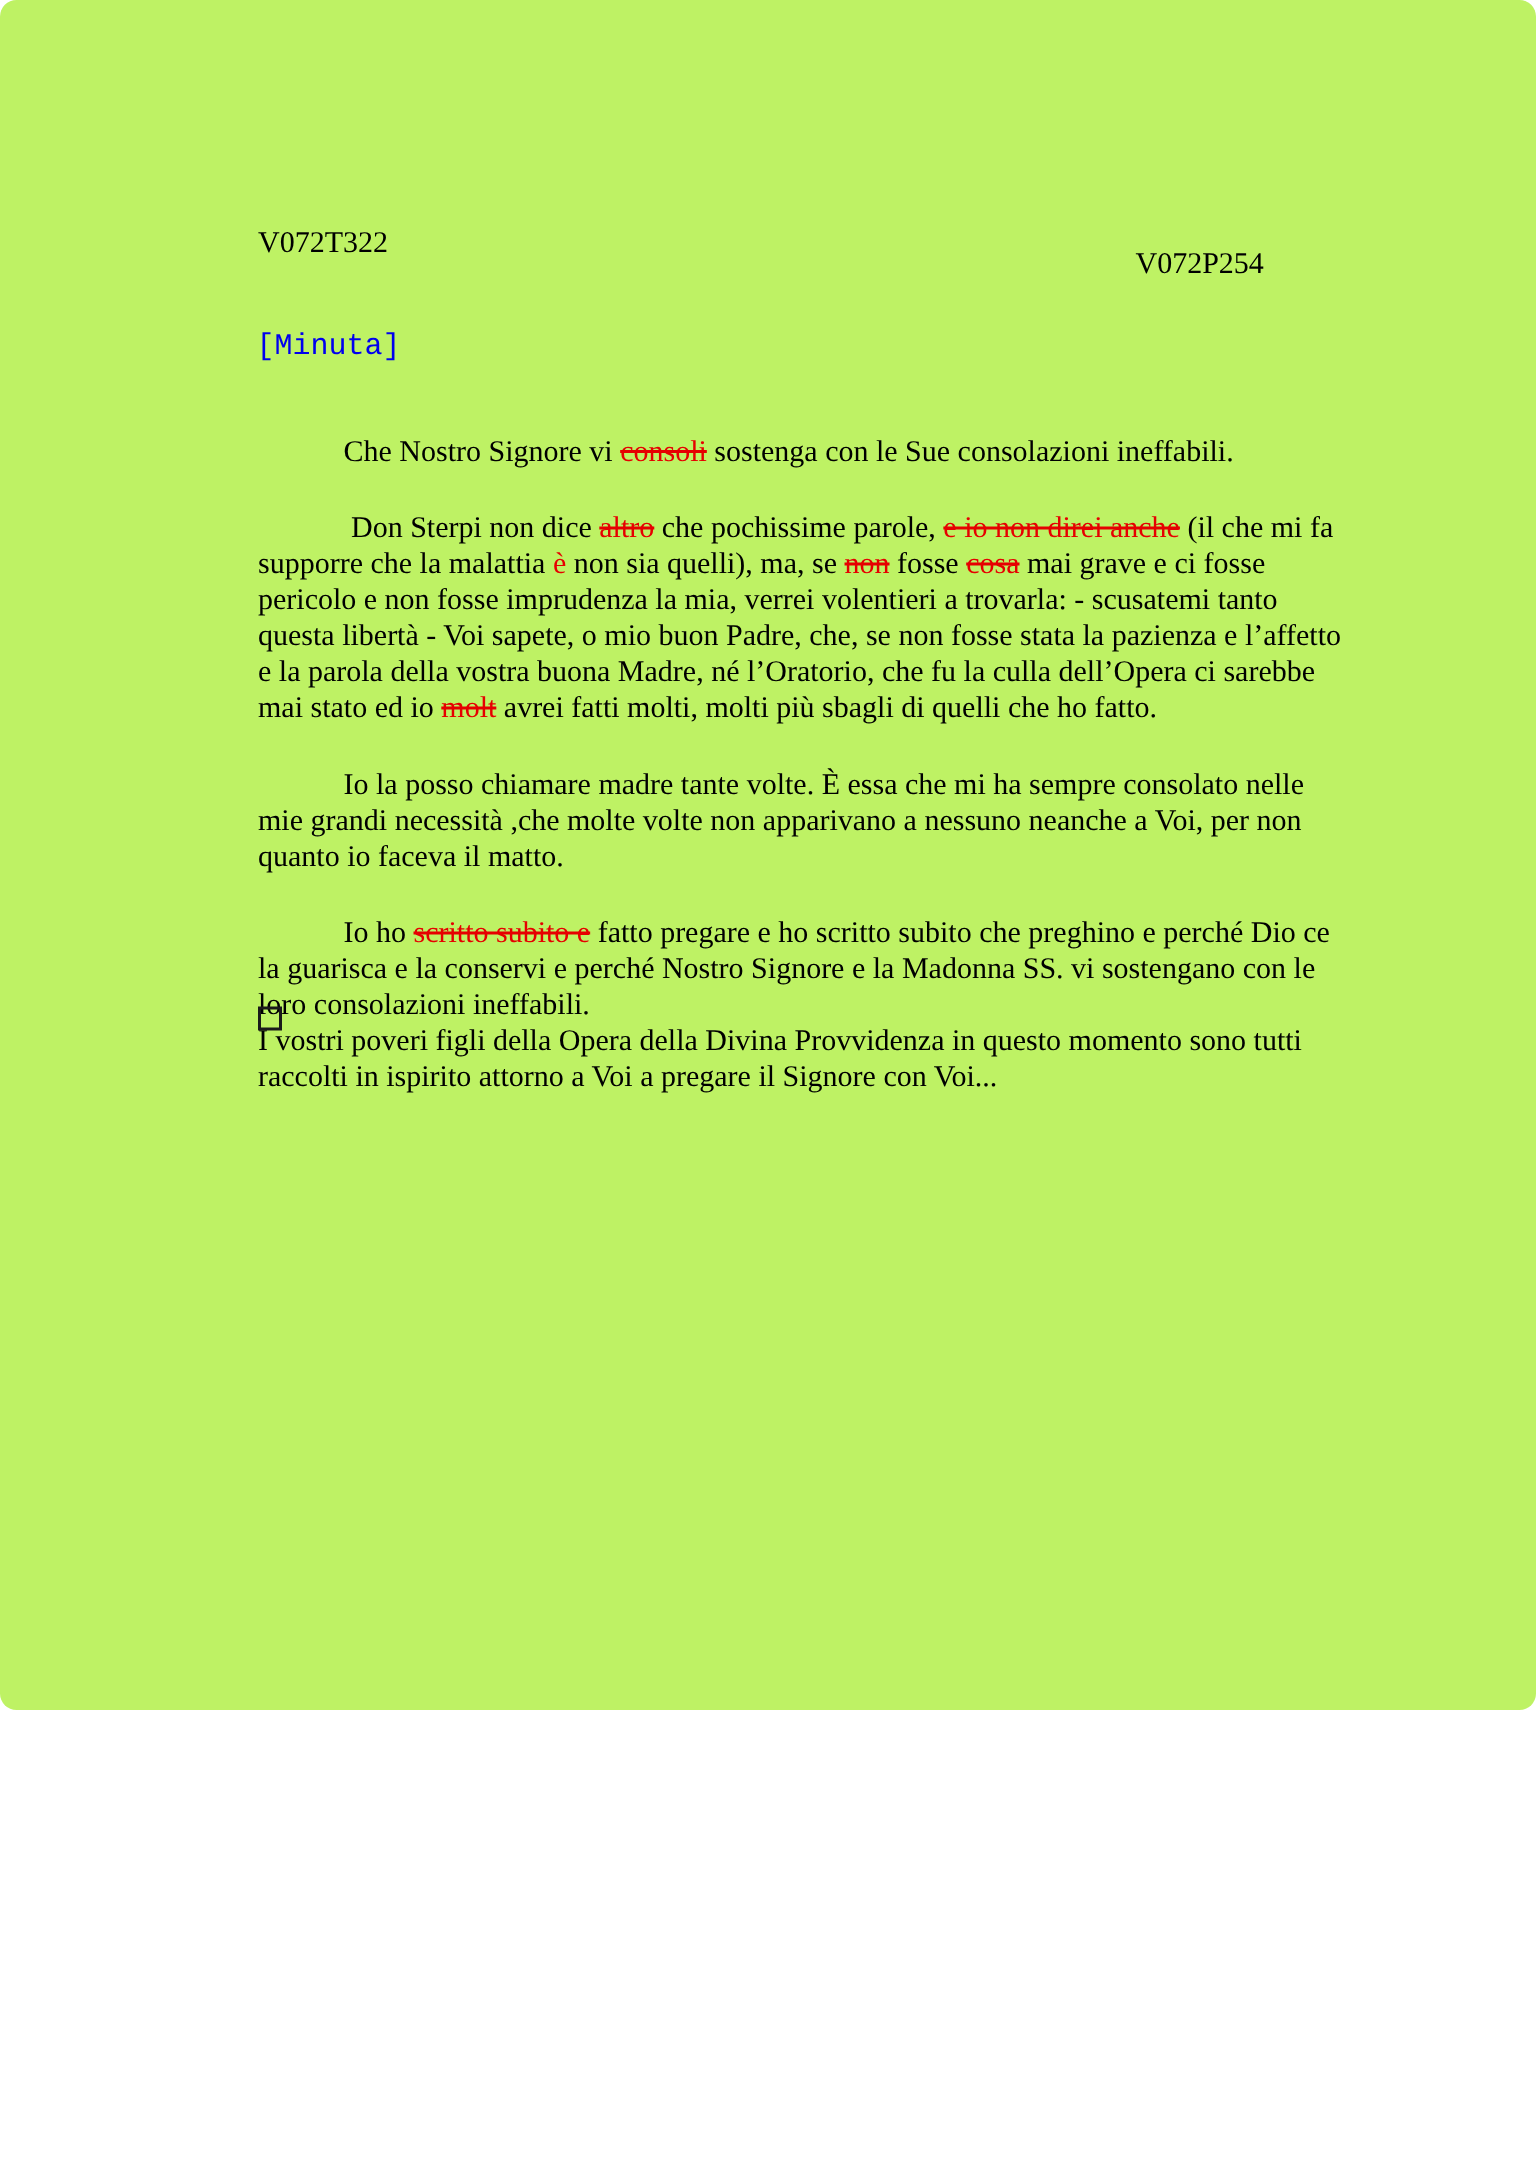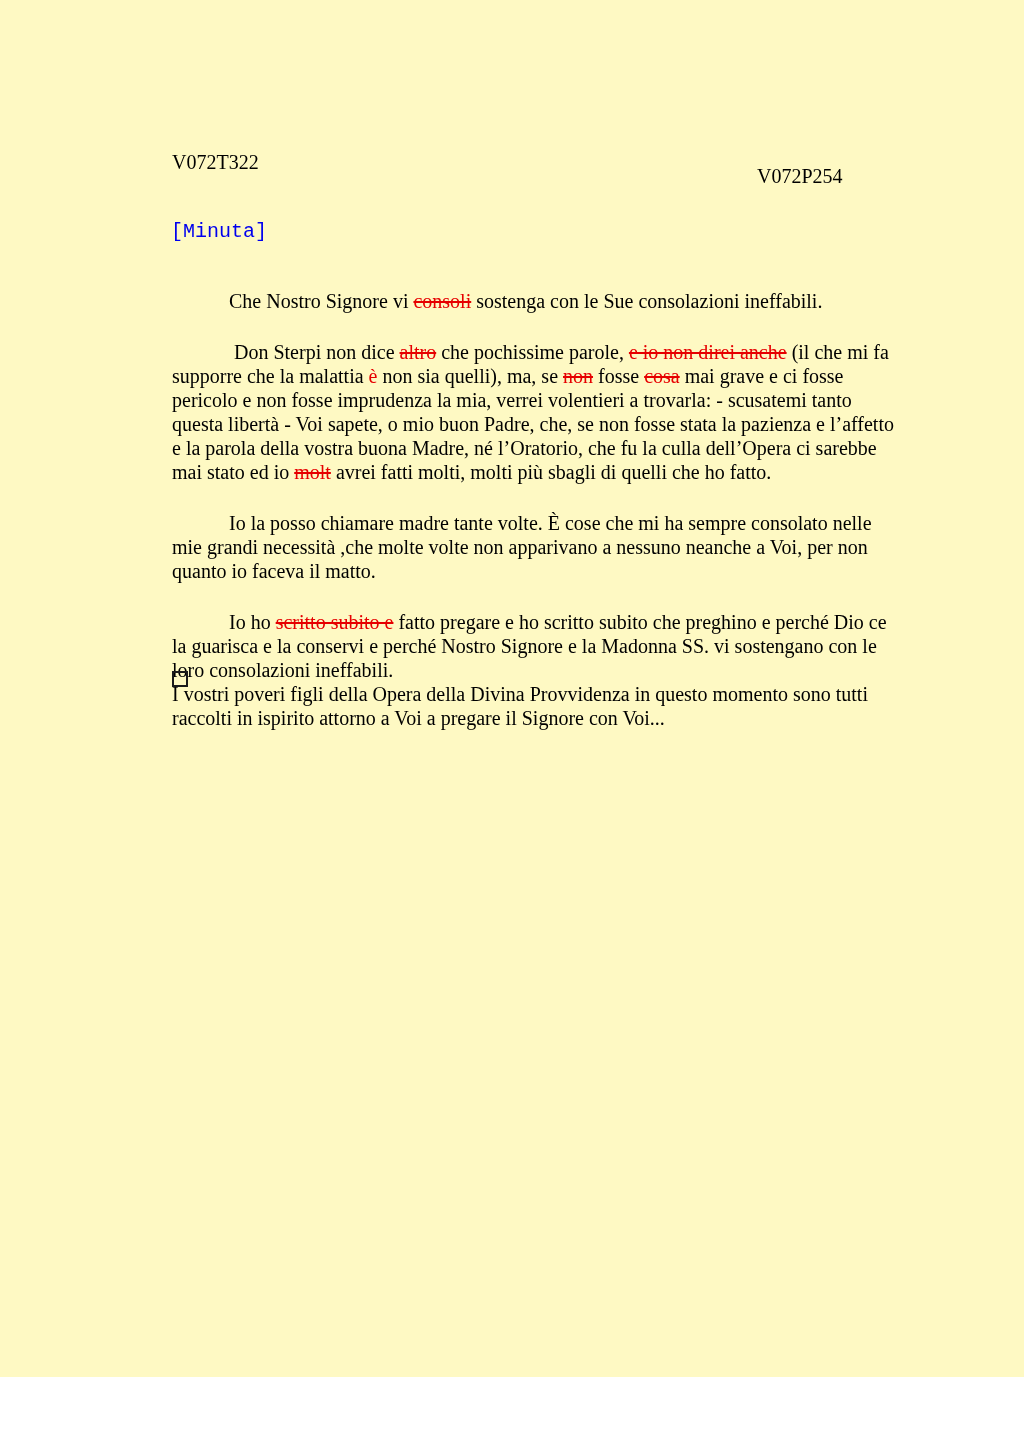--- a/index.html
+++ b/index.html
@@ -3,27 +3,28 @@
 <meta charset="utf-8">
 <style>
   html, body {
     margin: 0;
     padding: 0;
     background: #ffffff;
   }
   .page {
     position: relative;
     width: 1024px;
-    height: 1377px;
-    background: #fef9c3;
+    height: 1140px;
+    background: #bef264;
     font-family: "Liberation Serif", "DejaVu Serif", serif;
     font-size: 20px;
     line-height: 24px;
     color: var(--text-color, #000000);
     overflow: hidden;
+    border-radius: 11px;
   }
   .header-left {
     position: absolute;
     left: 172px;
     top: 150px;
     white-space: pre;
   }
   .header-right {
     position: absolute;
     left: 757px;
@@ -81,21 +82,21 @@
   <div class="annotation">[Minuta]</div>
 
   <div class="letter-body">
       <div class="line indent"><span>Che Nostro Signore vi </span><span class="del">consoli</span><span> sostenga con le Sue consolazioni ineffabili.</span></div>
       <div class="line indent"><span> Don Sterpi non dice </span><span class="del">altro</span><span> che pochissime parole, </span><span class="del">e io non direi anche</span><span> (il che mi fa</span></div>
       <div class="line"><span>supporre che la malattia </span><span class="red">è</span><span> non sia quelli), ma, se </span><span class="del">non</span><span> fosse </span><span class="del">cosa</span><span> mai grave e ci fosse</span></div>
       <div class="line"><span>pericolo e non fosse imprudenza la mia, verrei volentieri a trovarla: - scusatemi tanto</span></div>
       <div class="line"><span>questa libertà - Voi sapete, o mio buon Padre, che, se non fosse stata la pazienza e l’affetto</span></div>
       <div class="line"><span>e la parola della vostra buona Madre, né l’Oratorio, che fu la culla dell’Opera ci sarebbe</span></div>
       <div class="line"><span>mai stato ed io </span><span class="del">molt</span><span> avrei fatti molti, molti più sbagli di quelli che ho fatto.</span></div>
-      <div class="line indent"><span>Io la posso chiamare madre tante volte. È cose che mi ha sempre consolato nelle</span></div>
+      <div class="line indent"><span>Io la posso chiamare madre tante volte. È essa che mi ha sempre consolato nelle</span></div>
       <div class="line"><span>mie grandi necessità ,che molte volte non apparivano a nessuno neanche a Voi, per non</span></div>
       <div class="line"><span>quanto io faceva il matto.</span></div>
       <div class="line indent"><span>Io ho </span><span class="del">scritto subito e</span><span> fatto pregare e ho scritto subito che preghino e perché Dio ce</span></div>
       <div class="line"><span>la guarisca e la conservi e perché Nostro Signore e la Madonna SS. vi sostengano con le</span></div>
       <div class="line"><span>loro consolazioni ineffabili.</span></div>
       <div class="line"><span>I vostri poveri figli della Opera della Divina Provvidenza in questo momento sono tutti</span></div>
       <div class="line"><span>raccolti in ispirito attorno a Voi a pregare il Signore con Voi...</span></div>
     </div>
 
   <span class="end-box"></span>

